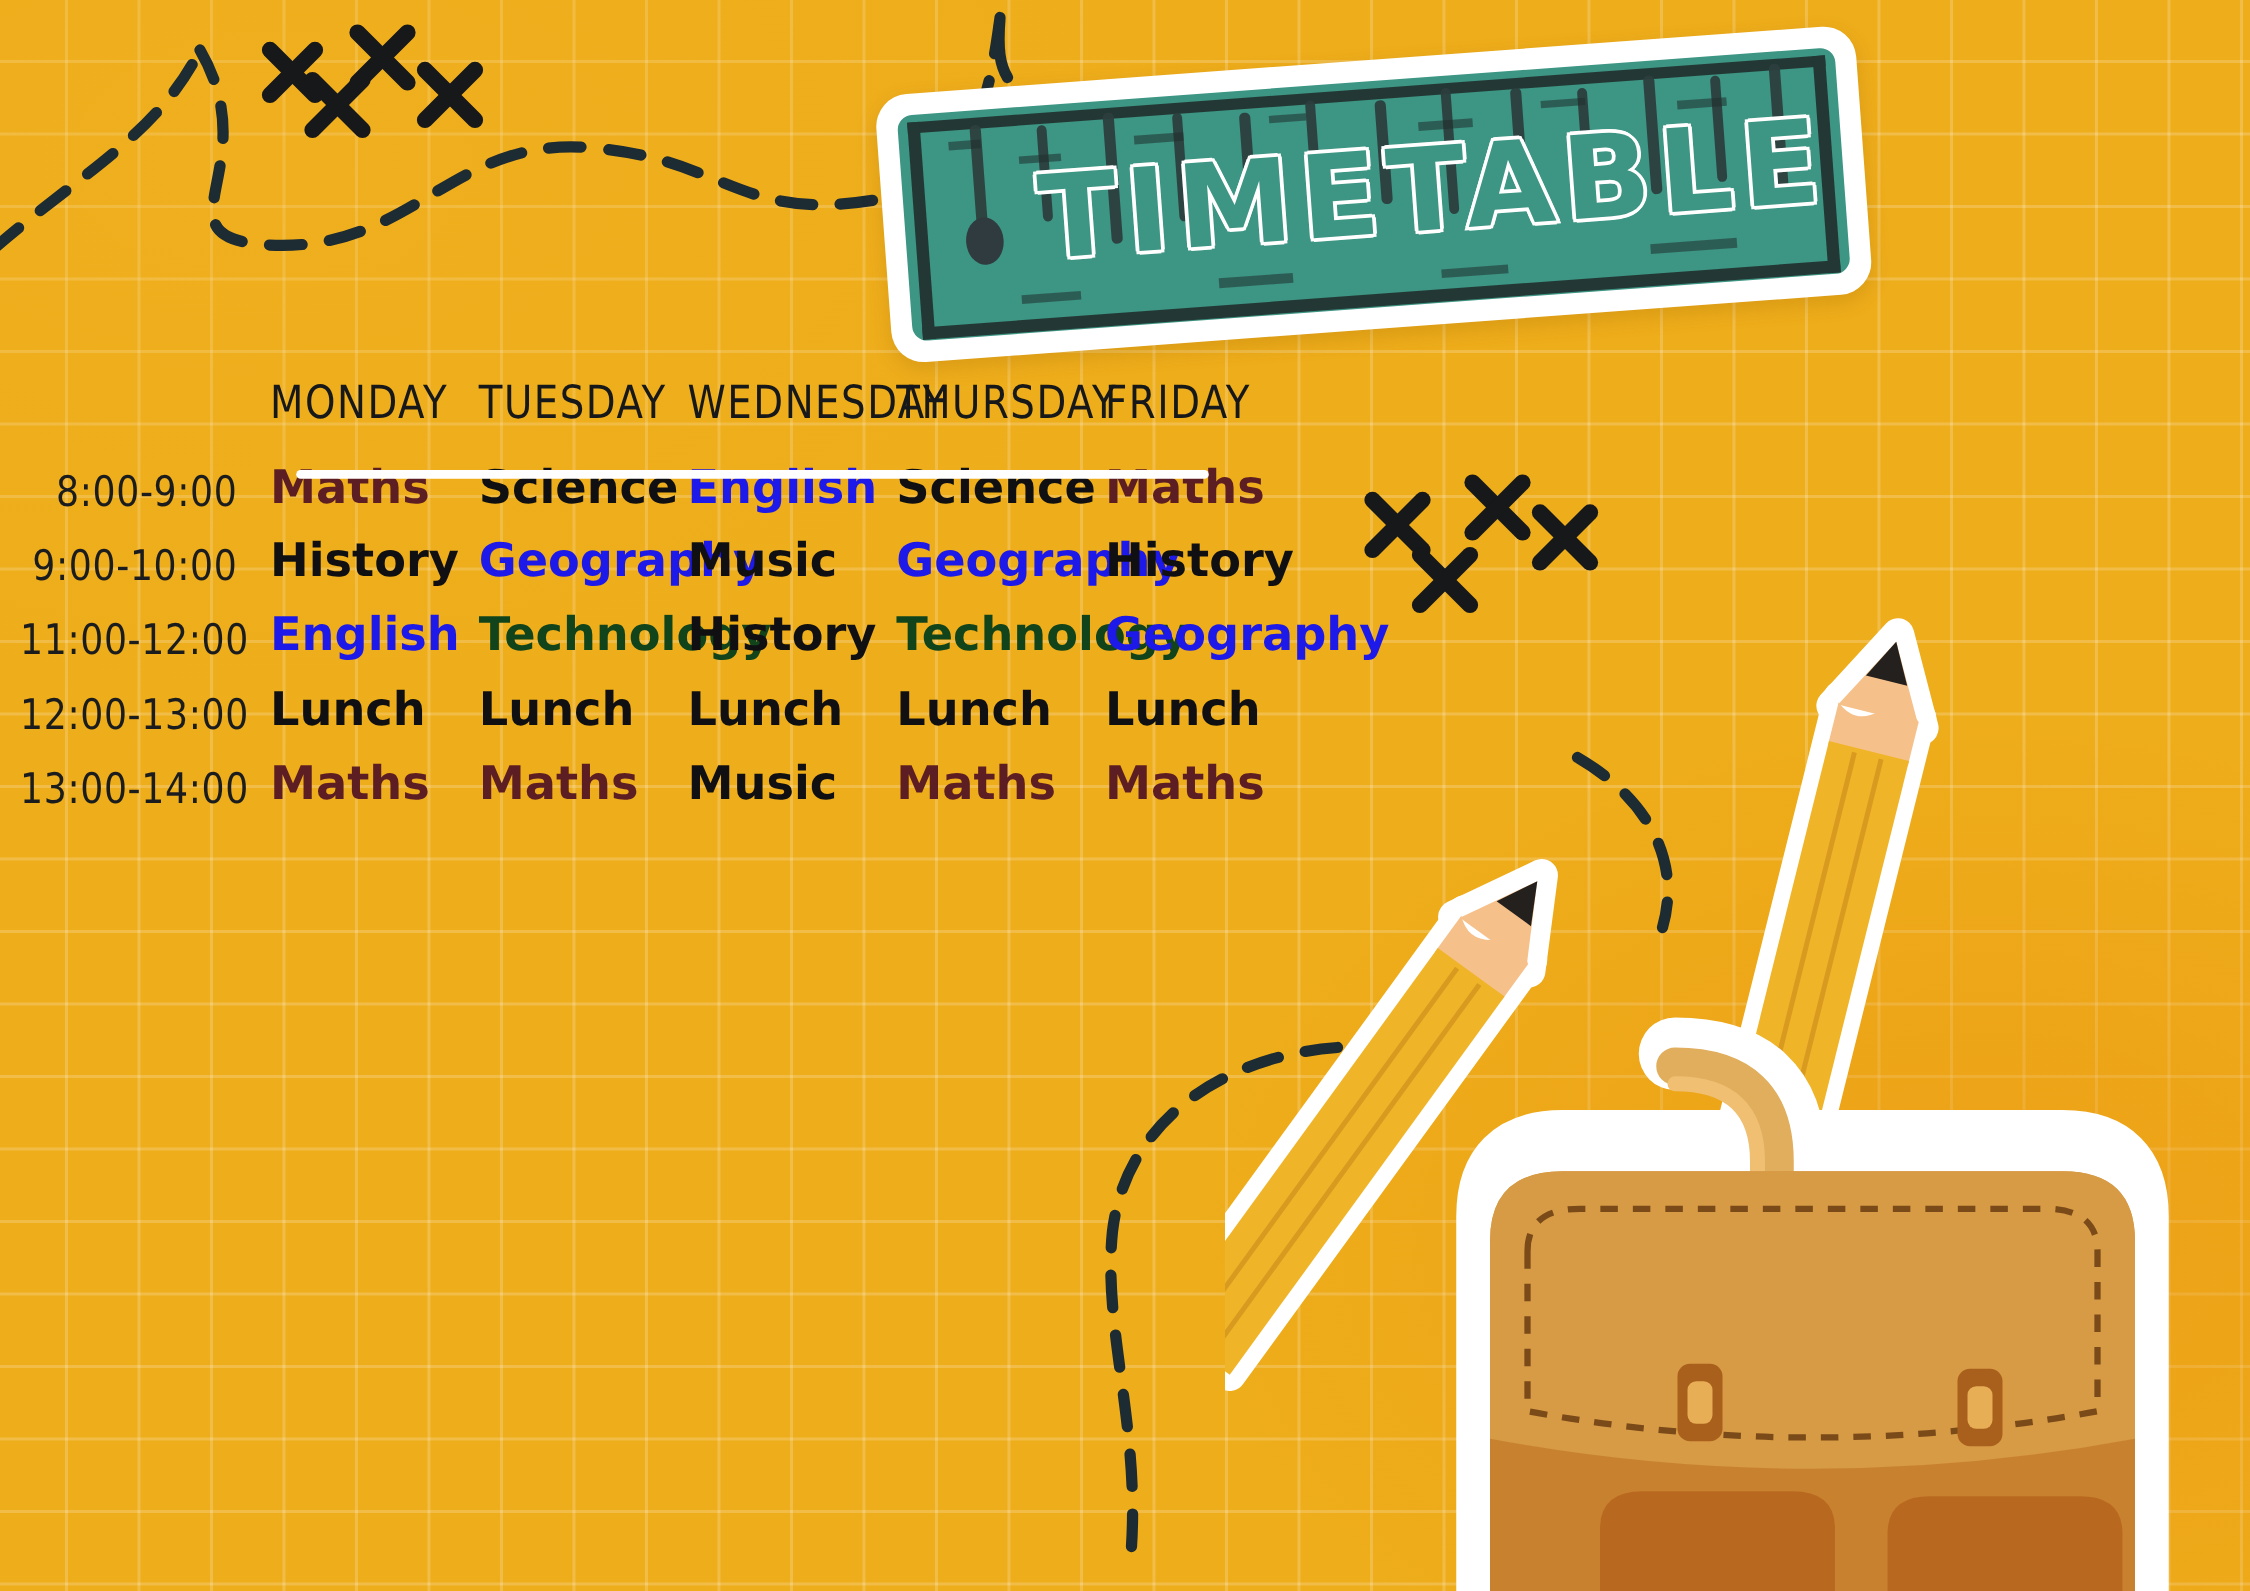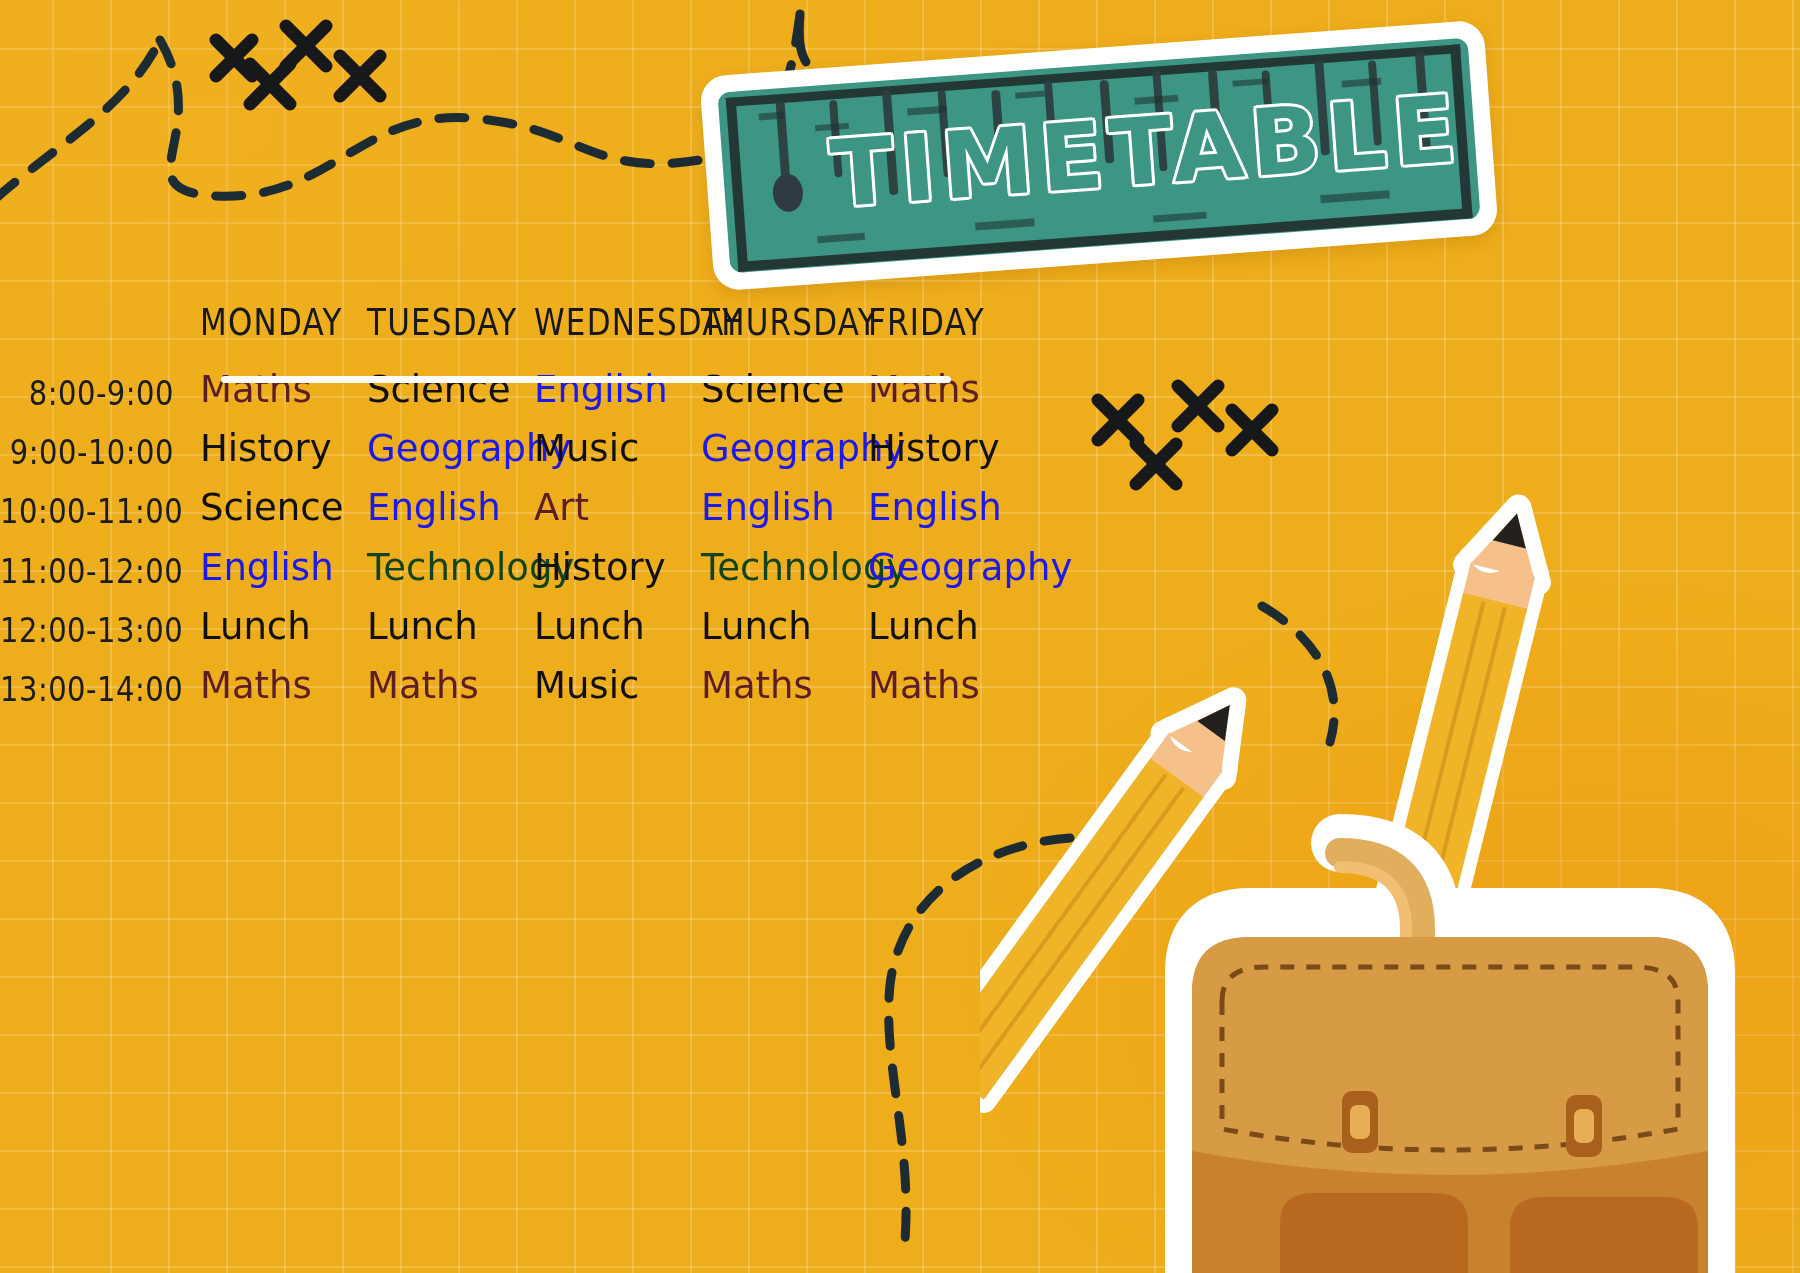--- a/index.html
+++ b/index.html
@@ -98,21 +98,21 @@
     top: 86px;
     width: 30px;
     height: 38px;
     border-radius: 50%;
     background: #2f3b3f;
   }
 
   
   #timetable {
     position: absolute;
-    left: 0;
+    left: 16px;
     top: 310px;
     width: 1060px;
   }
   table {
     border-collapse: collapse;
     width: 1035px;
     table-layout: fixed;
   }
   thead th {
     font-family: "DejaVu Sans", sans-serif;
@@ -131,21 +131,21 @@
     position: absolute;
     left: 221px;
     top: 66px;
     width: 730px;
     height: 7px;
     background: #ffffff;
     border-radius: 4px;
   }
   tbody td {
     font-size: 37px;
-    font-weight: normal;
+    font-weight: bold;
     vertical-align: top;
     padding: 10px 8px 10px 0;
     line-height: 1.06;
   }
   td.time-cell {
     font-weight: normal;
     font-size: 29px;
     color: #1b1c1e;
     text-align: right;
     padding-right: 26px;
@@ -357,28 +357,20 @@
           </tr>
           <tr>
             <td class="time-cell">9:00-10:00</td>
             <td class="col-mon" style="color: rgb(16, 16, 18);">History</td>
             <td class="col-tue" style="color: rgb(29, 25, 232);">Geography</td>
             <td class="col-wed" style="color: rgb(16, 16, 18);">Music</td>
             <td class="col-thu" style="color: rgb(29, 25, 232);">Geography</td>
             <td class="col-fri" style="color: rgb(16, 16, 18);">History</td>
           </tr>
           <tr>
-            <td class="time-cell">10:00-11:00</td>
-            <td class="col-mon" style="color: rgb(16, 16, 18);">Science</td>
-            <td class="col-tue" style="color: rgb(29, 25, 232);">English</td>
-            <td class="col-wed" style="color: rgb(92, 29, 35);">Art</td>
-            <td class="col-thu" style="color: rgb(29, 25, 232);">English</td>
-            <td class="col-fri" style="color: rgb(29, 25, 232);">English</td>
-          </tr>
-          <tr>
             <td class="time-cell">11:00-12:00</td>
             <td class="col-mon" style="color: rgb(29, 25, 232);">English</td>
             <td class="col-tue" style="color: rgb(18, 68, 28);">Technology</td>
             <td class="col-wed" style="color: rgb(16, 16, 18);">History</td>
             <td class="col-thu" style="color: rgb(18, 68, 28);">Technology</td>
             <td class="col-fri" style="color: rgb(29, 25, 232);">Geography</td>
           </tr>
           <tr>
             <td class="time-cell">12:00-13:00</td>
             <td class="col-mon" style="color: rgb(16, 16, 18);">Lunch</td>

